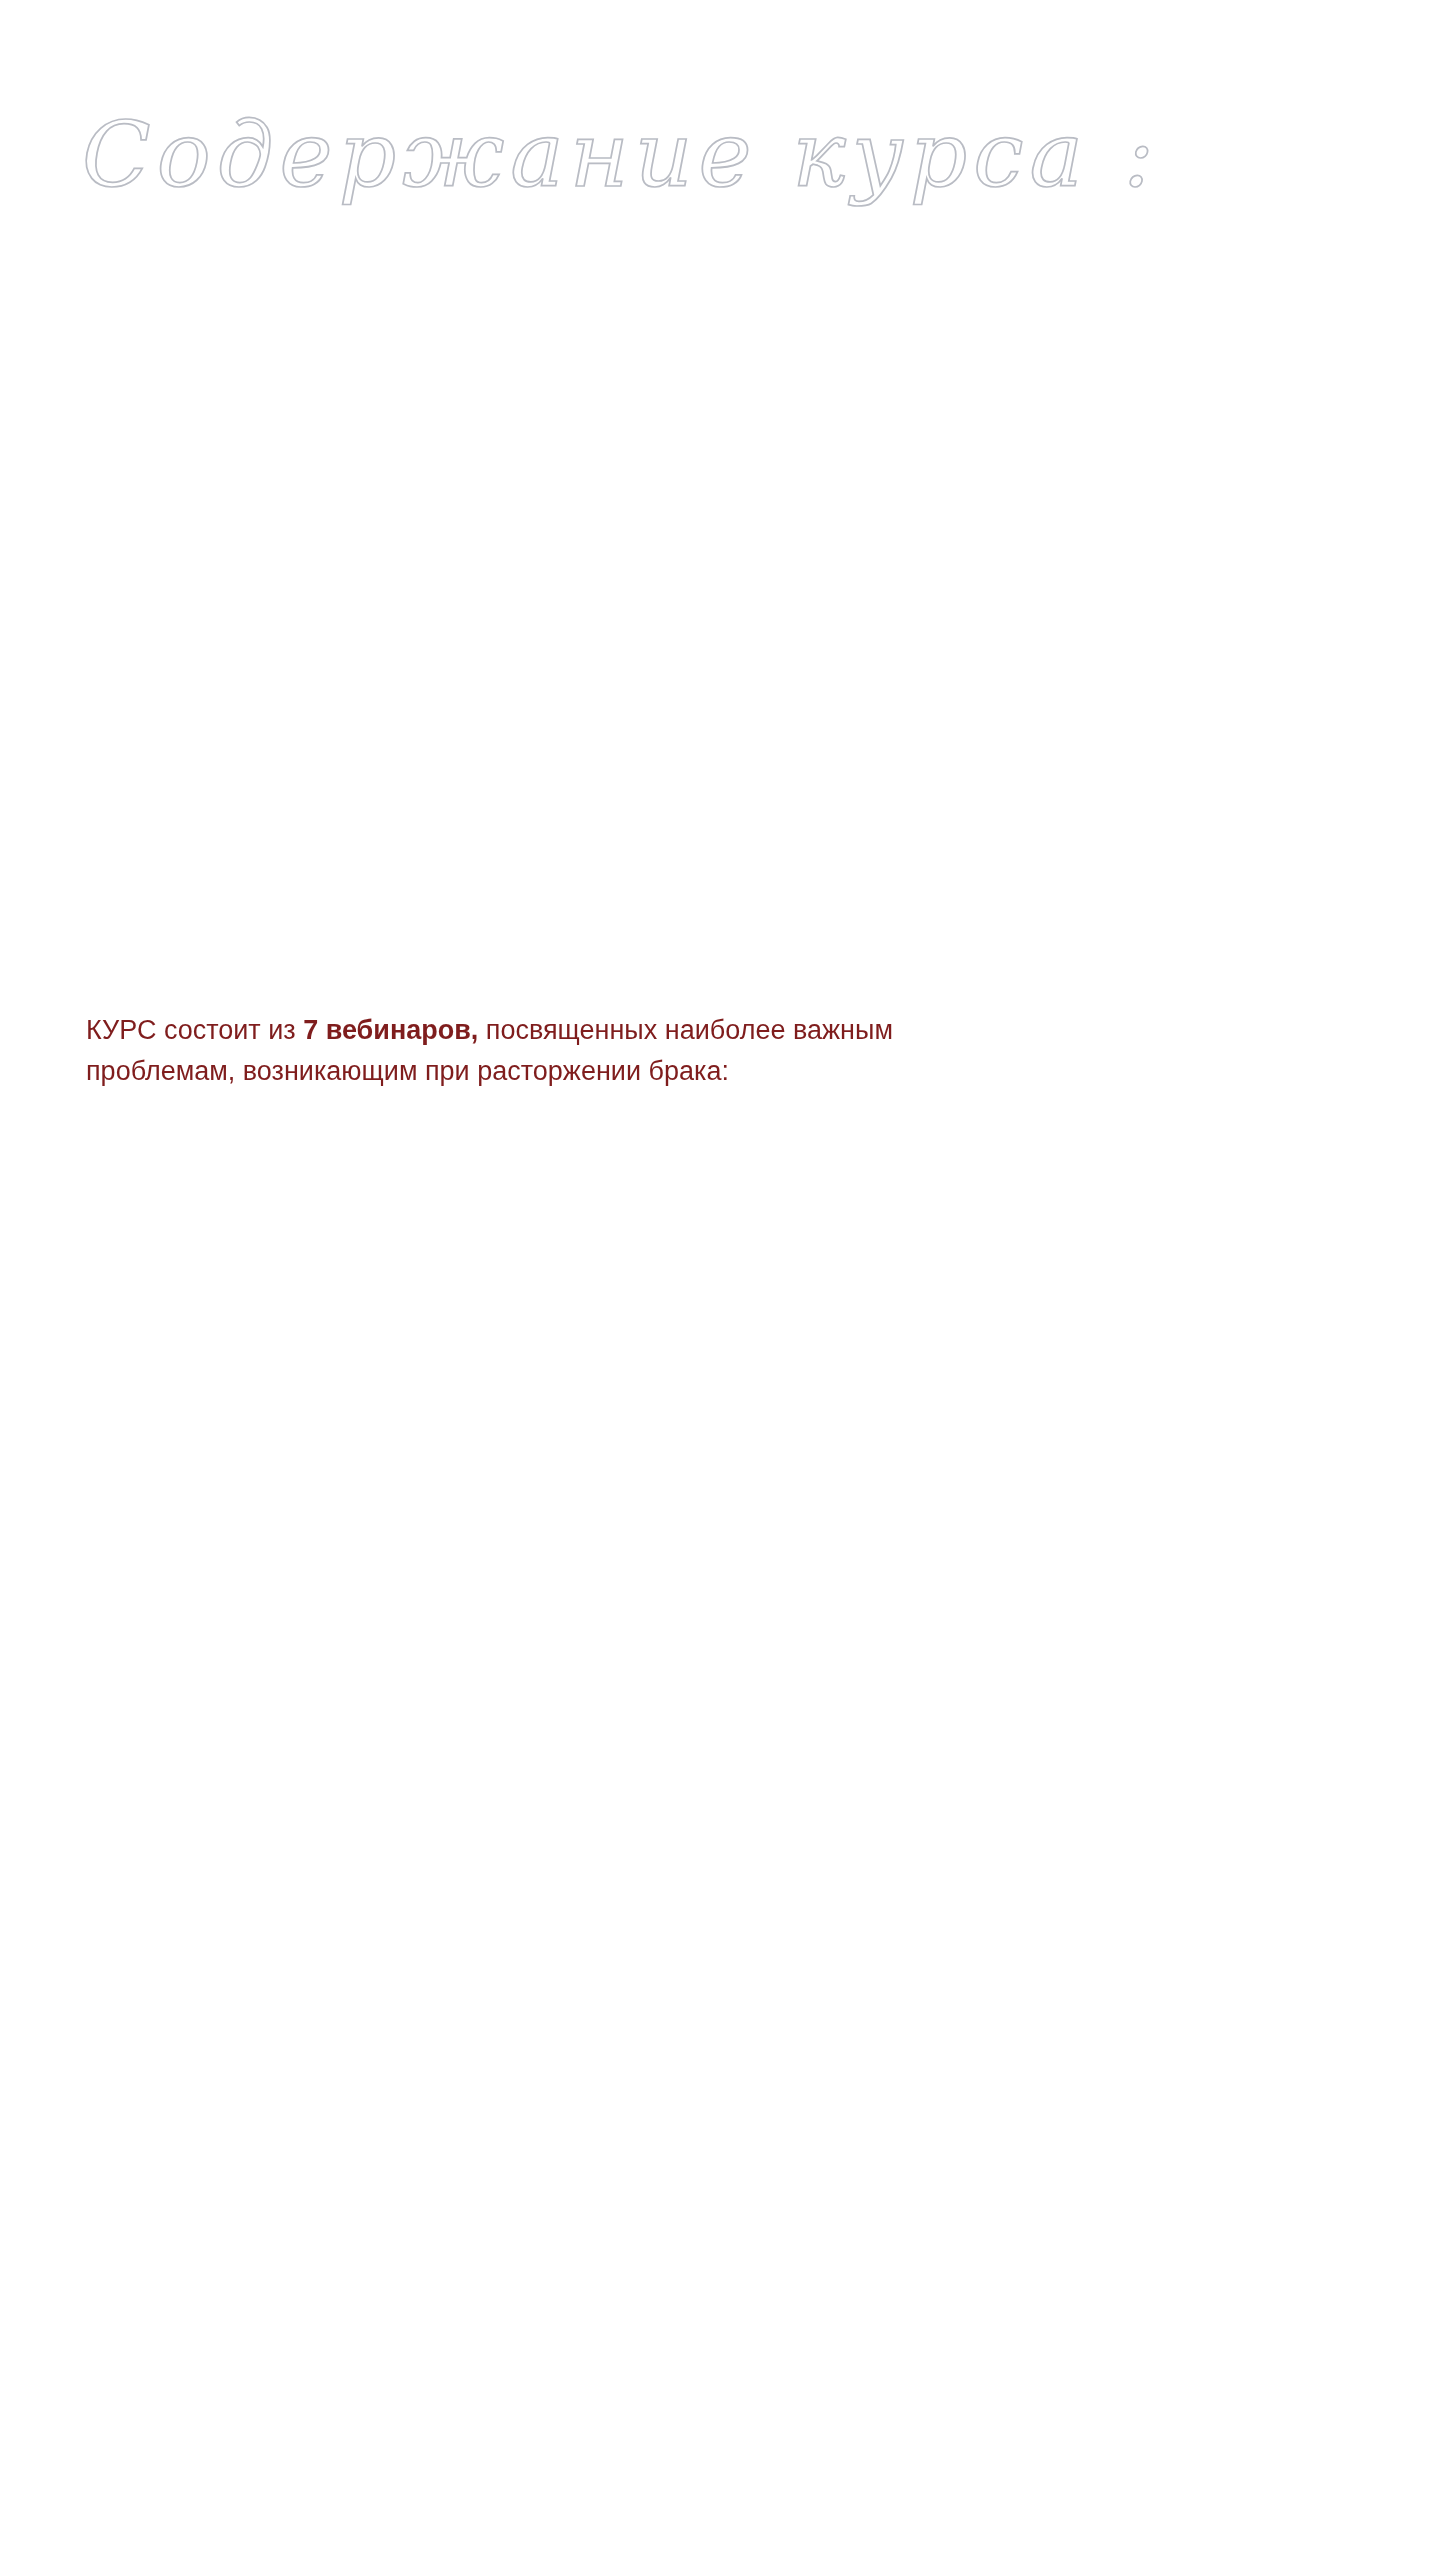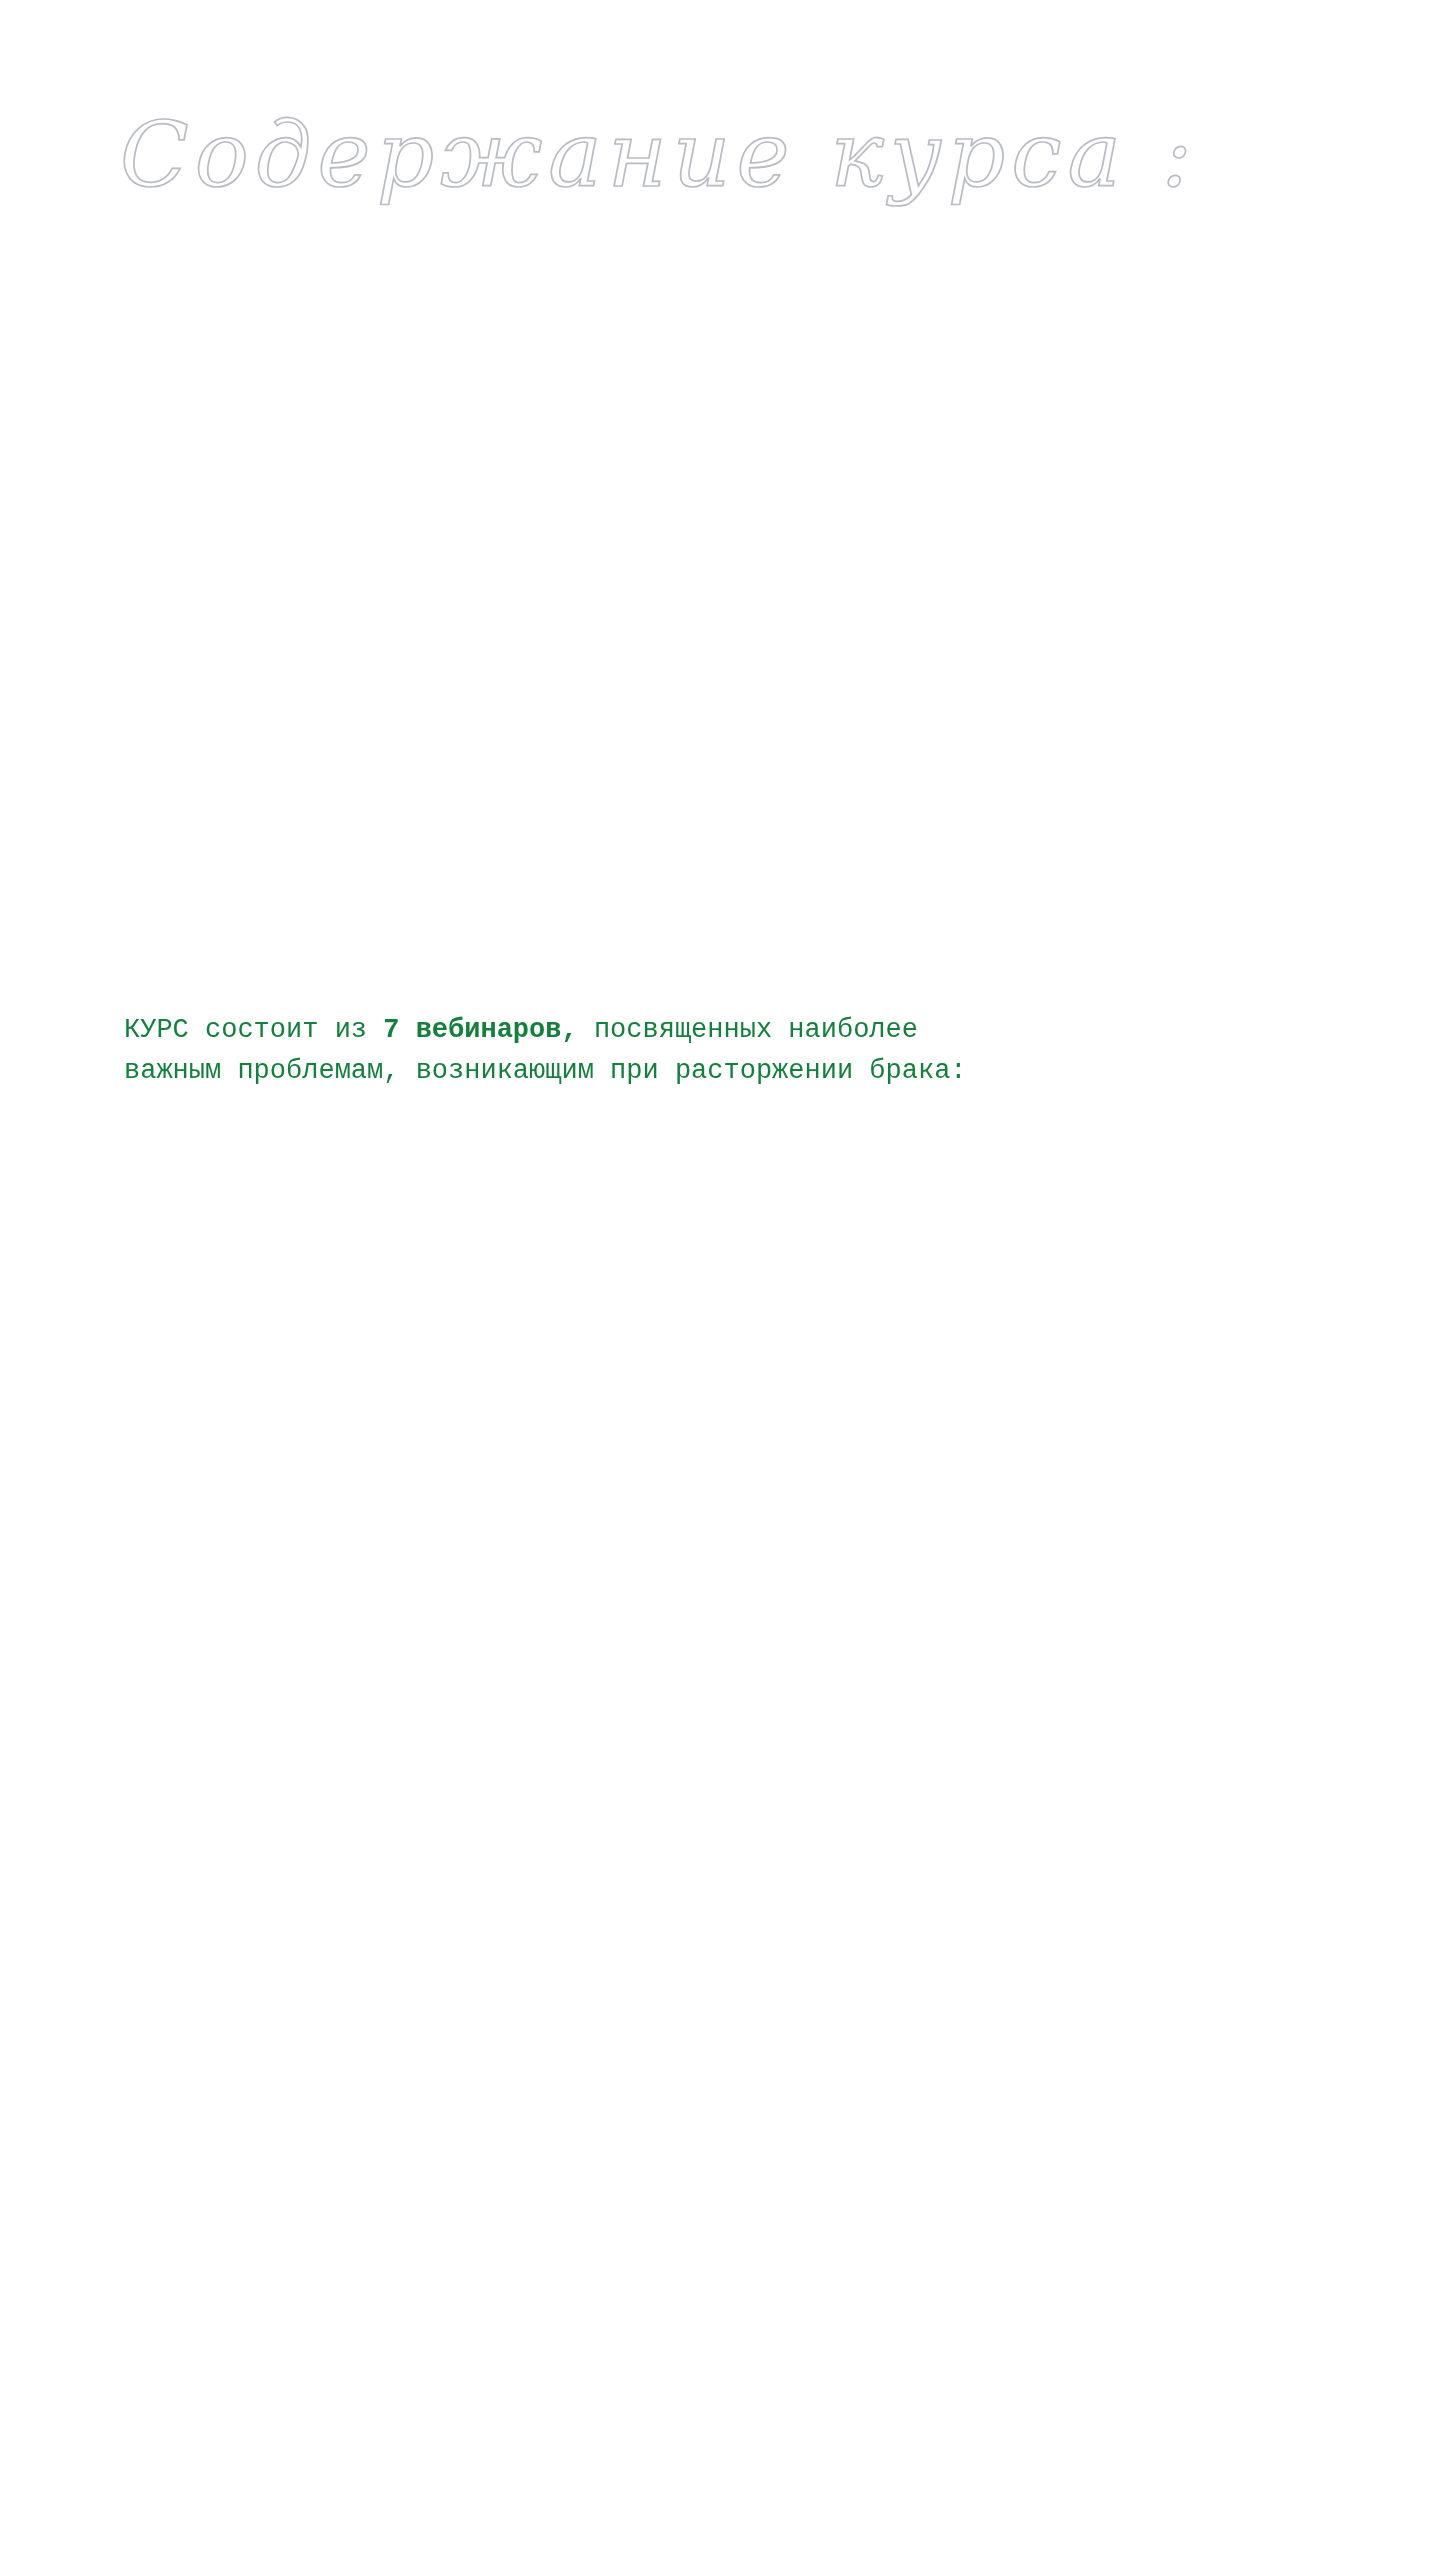--- a/index.html
+++ b/index.html
@@ -12,21 +12,20 @@
     height: 2576px;
     position: relative;
     font-family: "Liberation Sans", sans-serif;
     overflow: hidden;
   }
 
   .page {
     position: absolute;
     inset: 0;
     background: #ffffff;
-    margin-left: 38px;
   }
 
   
   .eyebrow {
     position: absolute;
     left: 82px;
     top: 91px;
     width: 1225px;
     height: 138px;
   }
@@ -66,24 +65,24 @@
     white-space: nowrap;
     text-shadow: 2.6px 3.5px 0 rgba(103,130,196,0.28);
   }
 
   
   .intro {
     position: absolute;
     left: 86px;
     top: 983px;
     width: 880px;
-    font-family: Liberation Mono, monospace;
+    font-family: Liberation Sans, sans-serif;
     font-size: 27px;
     line-height: 41px;
-    color: #15803d;
+    color: #7f1d1d;
   }
   .intro b {
     font-weight: 700;
   }
 </style>
 </head>
 <body>
 
 <div class="page">
 

